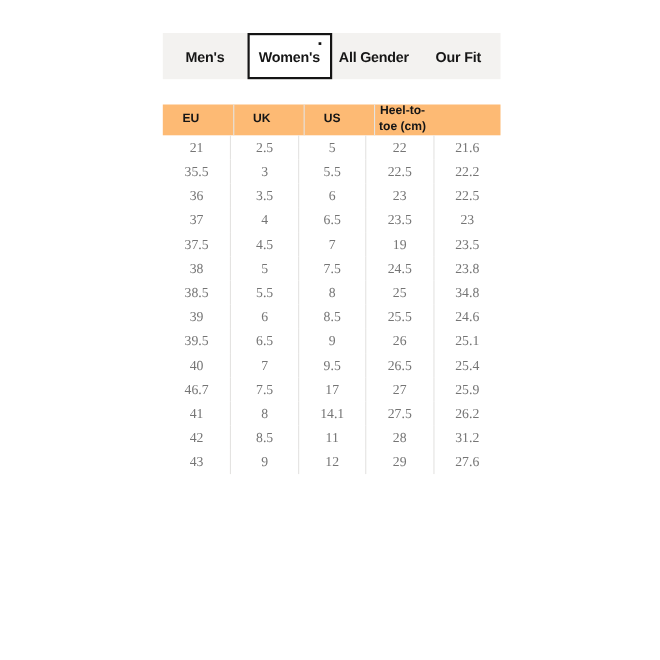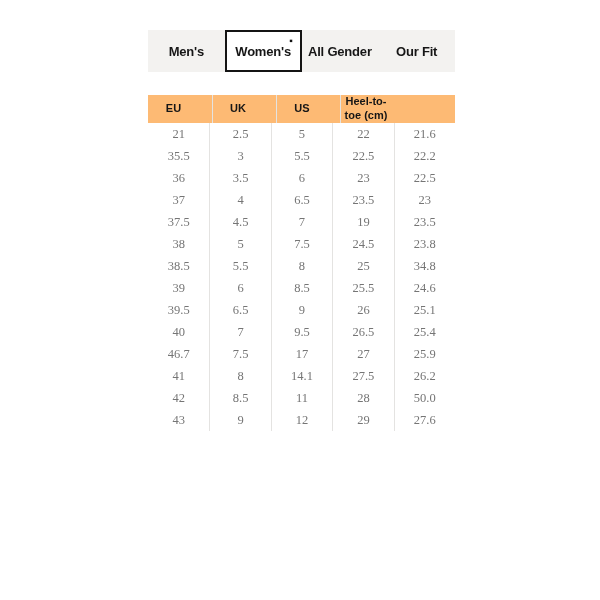--- a/index.html
+++ b/index.html
@@ -182,21 +182,21 @@
             <div class="cell">8</div>
             <div class="cell">14.1</div>
             <div class="cell">27.5</div>
             <div class="cell">26.2</div>
           </div>
           <div class="trow">
             <div class="cell">42</div>
             <div class="cell">8.5</div>
             <div class="cell">11</div>
             <div class="cell">28</div>
-            <div class="cell">50.0</div>
+            <div class="cell">31.2</div>
           </div>
           <div class="trow">
             <div class="cell">43</div>
             <div class="cell">9</div>
             <div class="cell">12</div>
             <div class="cell">29</div>
             <div class="cell">27.6</div>
           </div>
         </div>
     </div>

